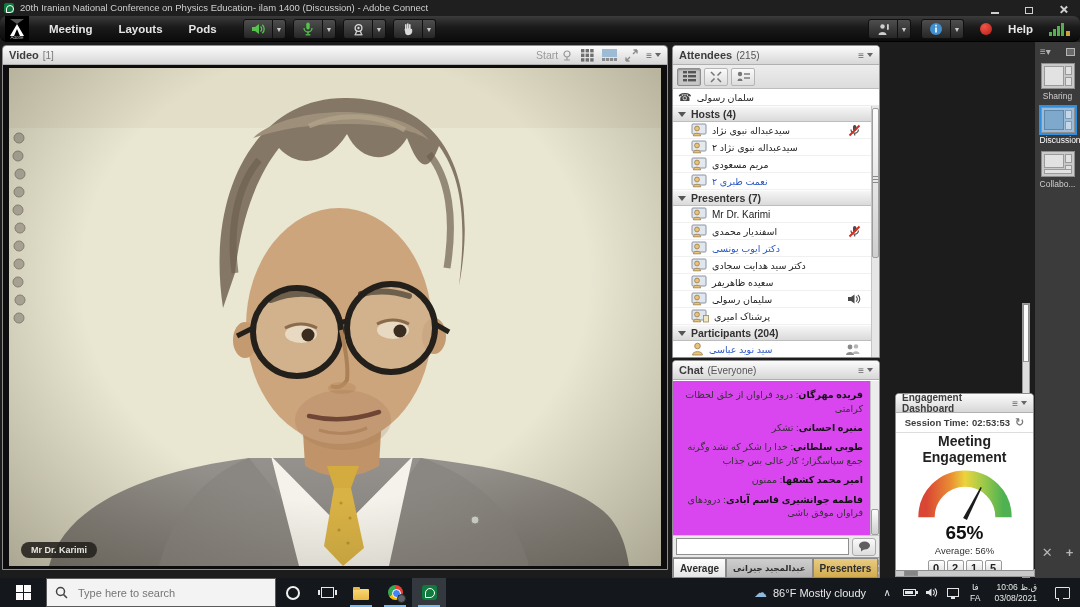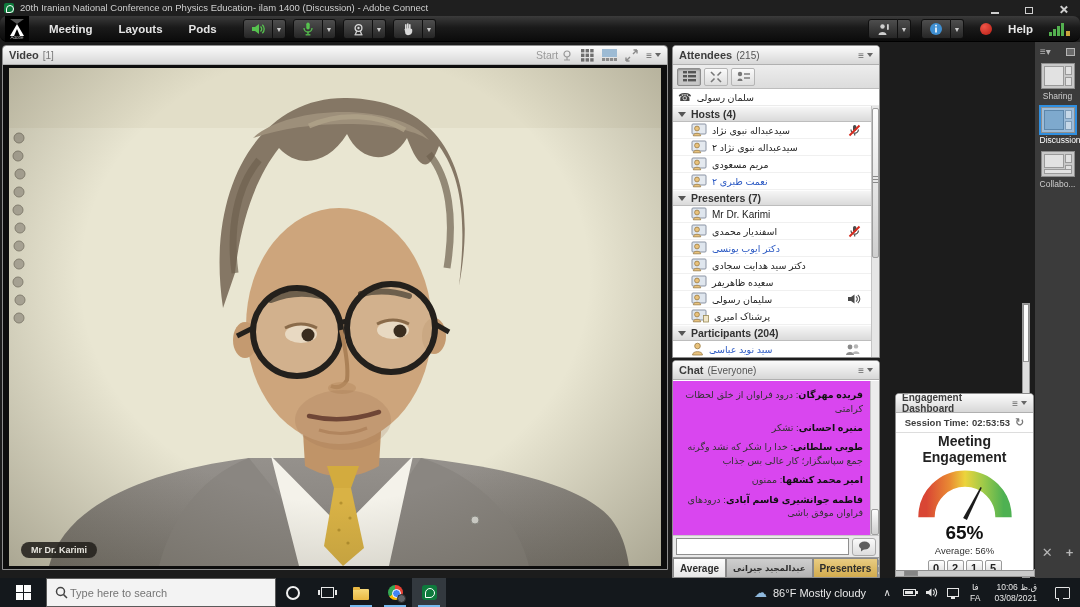--- a/index.html
+++ b/index.html
@@ -126,21 +126,21 @@
   .thumb.active .main{background:#7ea9cd;border-color:#5d87ab;}
   .thumb.active .c1,.thumb.active .c2{background:#c6d8e8;border-color:#7d9cb8;}
   .laylbl{display:block;text-align:center;font-size:8.5px;color:#cfcfcf;margin:2px 0 6px;}
   .sbot{position:absolute;left:0;bottom:18px;width:45px;display:flex;justify-content:space-around;color:#b5b5b5;font-size:13px;font-weight:bold;}
 
   
   .task{position:absolute;left:0;top:578px;width:1080px;height:29px;background:#14181c;display:flex;align-items:stretch;color:#e8e8e8;}
   .tstart{width:46px;display:flex;align-items:center;justify-content:center;}
   .winlogo{display:grid;grid-template-columns:7px 7px;grid-template-rows:7px 7px;gap:1px;}
   .winlogo i{background:#fdfdfd;}
-  .tsearch{width:230px;background:#f3f3f3;border:1px solid #5a5a5a;display:flex;align-items:center;padding:0 8px;gap:0;}
+  .tsearch{width:230px;background:#f3f3f3;border:1px solid #5a5a5a;display:flex;align-items:center;padding:0 8px;gap:8px;}
   .tsearch input{border:none;background:transparent;font-size:11px;color:#333;width:170px;outline:none;font-family:inherit;}
   .ticon{width:34px;display:flex;align-items:center;justify-content:center;position:relative;}
   .ticon.open:after{content:"";position:absolute;left:6px;bottom:0;width:22px;height:2px;background:#76b9ed;}
   .ticon.activeapp{background:#33393f;}
   .cortana{width:14px;height:14px;border:2px solid #f0f0f0;border-radius:50%;}
   .taskview{width:13px;height:11px;border:1px solid #e8e8e8;position:relative;}
   .taskview:before{content:"";position:absolute;left:-4px;top:2px;width:2px;height:5px;background:#e8e8e8;}
   .taskview:after{content:"";position:absolute;right:-4px;top:2px;width:2px;height:5px;background:#e8e8e8;}
   .folder{position:relative;width:16px;height:11px;background:linear-gradient(#f7d879,#eab842);border-radius:1px;margin-top:3px;}
   .folder:before{content:"";position:absolute;left:0;top:-2px;width:7px;height:3px;background:#eab842;border-radius:1px 1px 0 0;}

